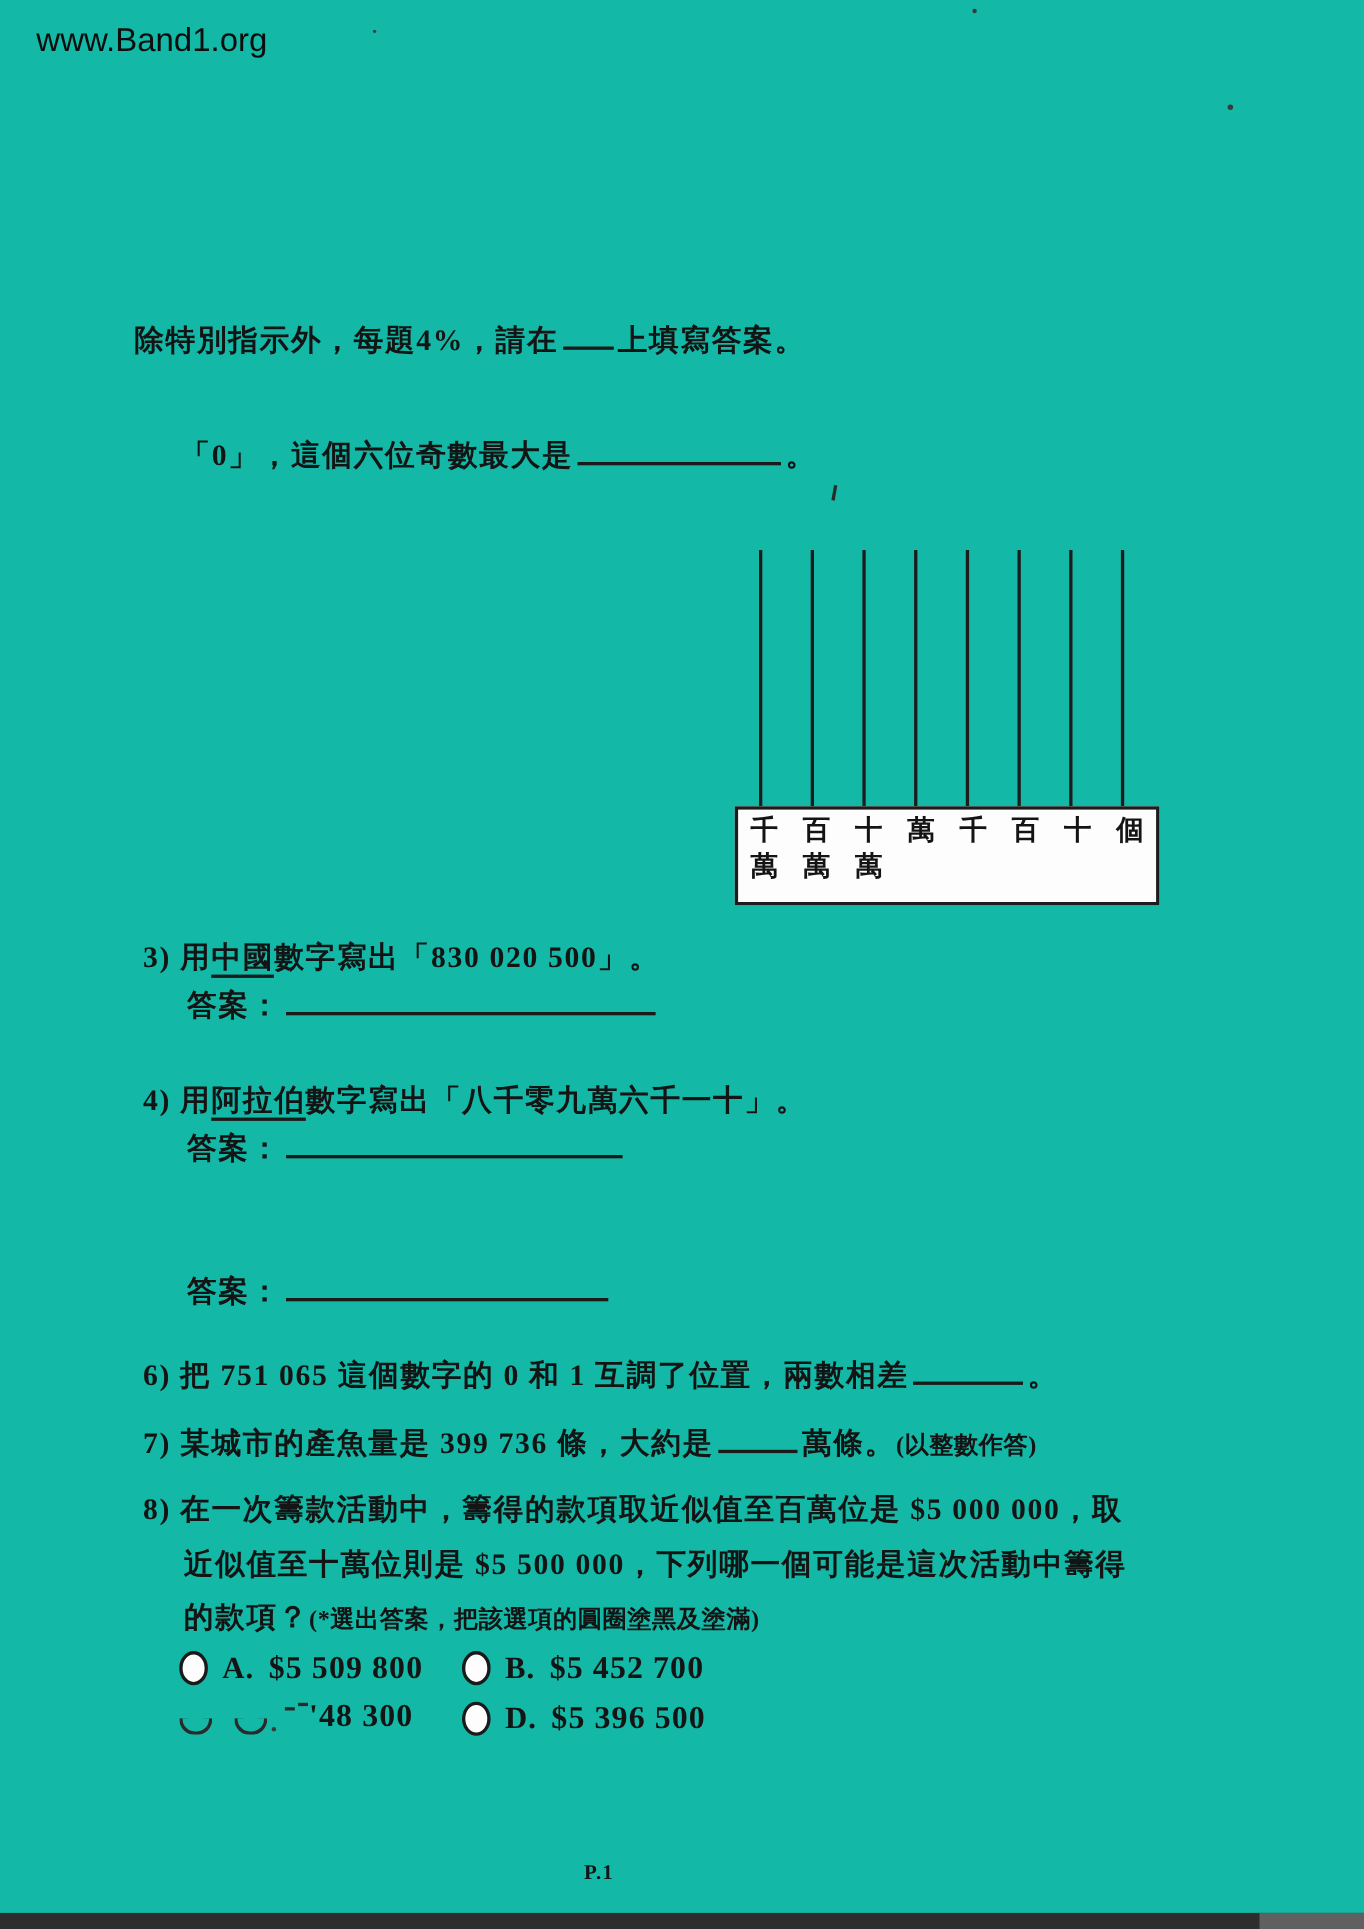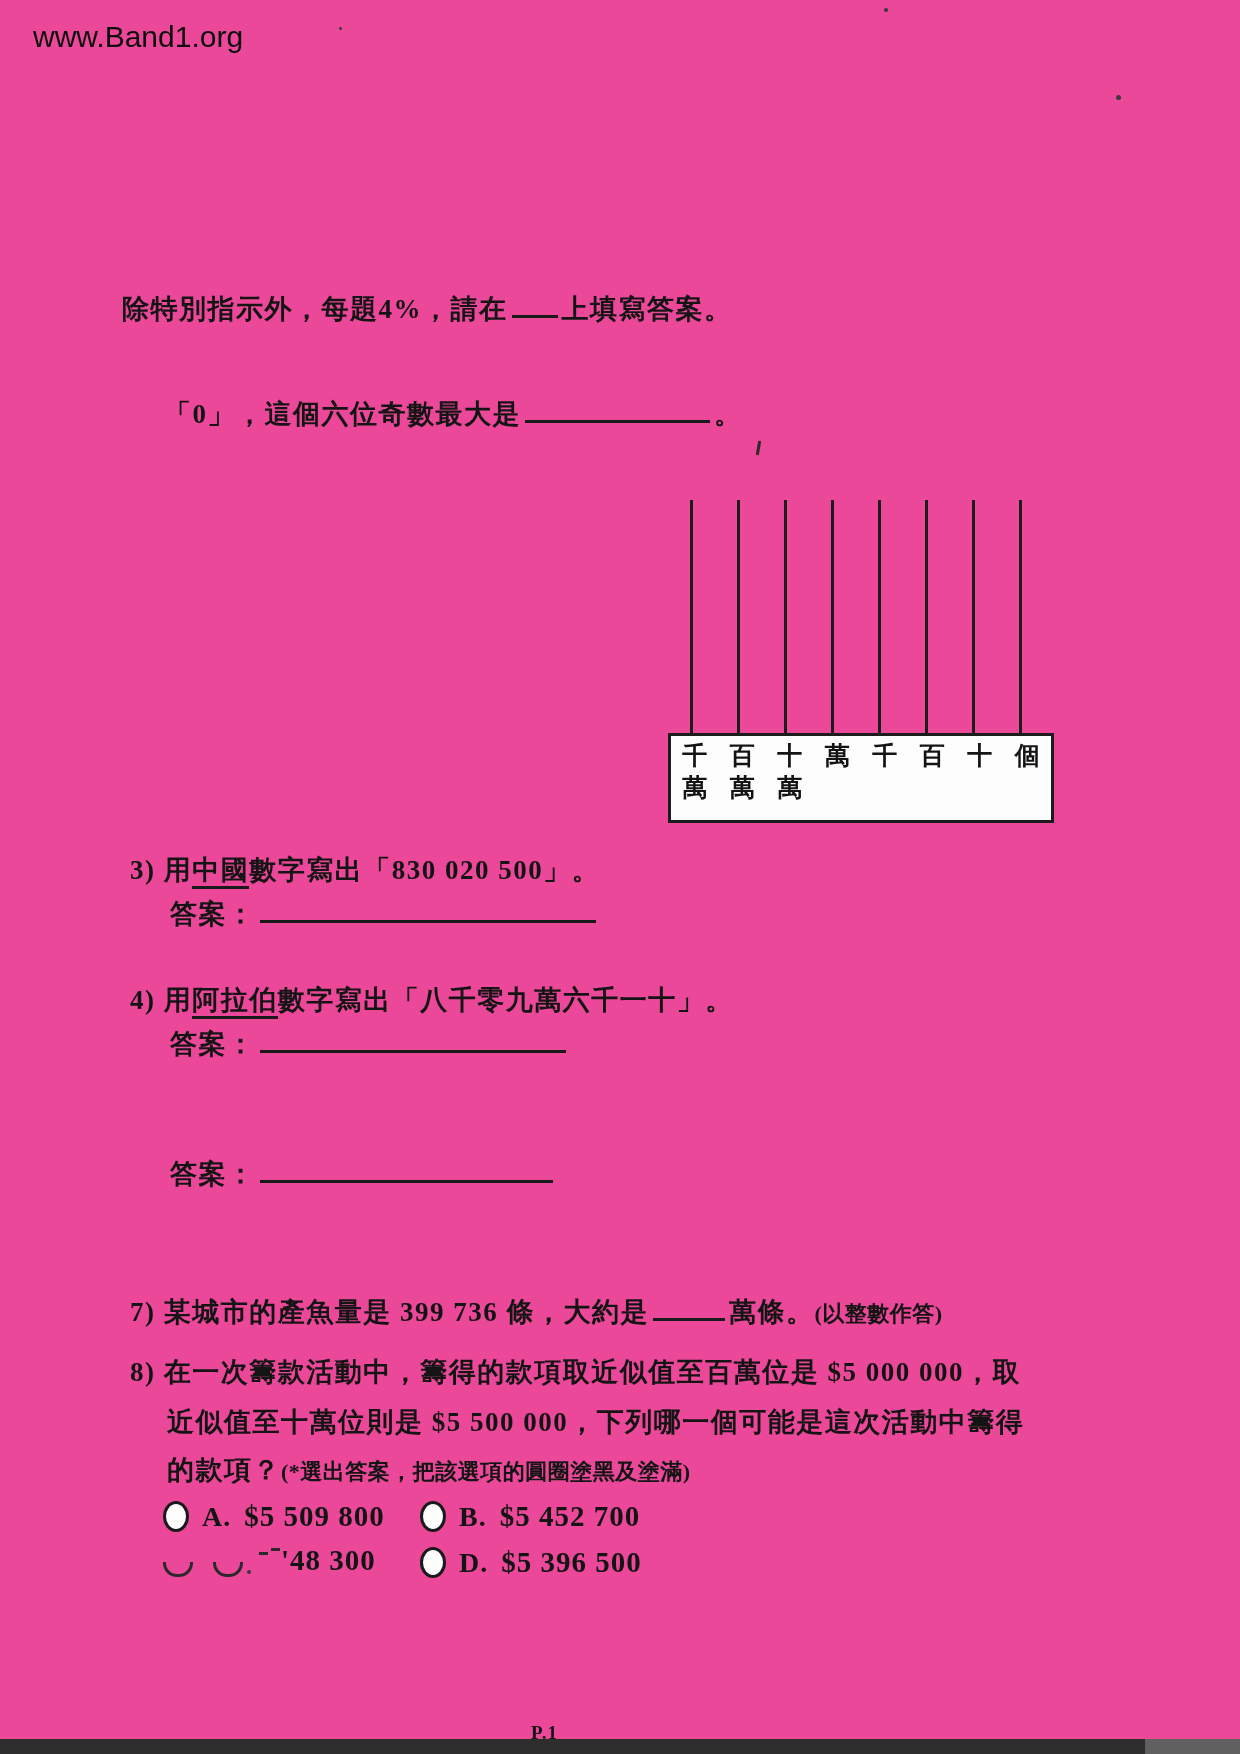--- a/index.html
+++ b/index.html
@@ -1,16 +1,16 @@
 <!DOCTYPE html>
 <html><head>
 <meta charset="utf-8">
 <style>
   html,body{margin:0;padding:0;}
-  .page{position:relative;width:1240px;height:1754px;background:#ec4899;overflow:hidden;
+  .page{position:relative;width:1240px;height:1754px;background:#14b8a6;overflow:hidden;
         font-family:"Liberation Serif","DejaVu Serif",serif;color:#141414;}
   .abs{position:absolute;white-space:nowrap;}
   .site{font-family:"Liberation Sans","DejaVu Sans",sans-serif;font-size:30px;color:#0d0d0d;}
   .q{font-size:27px;font-weight:700;letter-spacing:1.5px;color:#141414;}
   .blank{display:inline-block;height:8px;border-bottom:3px solid #1a1a1a;margin:0 4px;}
   .u{border-bottom:3px solid #1a1a1a;padding-bottom:1px;}
   .note{font-size:22px;letter-spacing:0.5px;}
   .rod{position:absolute;width:3px;height:233px;top:500px;background:#1c1c1c;}
   .abacus-box{position:absolute;left:668px;top:733px;width:380px;height:84px;border:3px solid #1c1c1c;background:#fdfdfd;}
   .ab-row{display:grid;grid-template-columns:repeat(8,47.5px);text-align:center;
@@ -94,20 +94,23 @@
     <span>4) 用</span><span class="u">阿拉伯</span><span>數字寫出「八千零九萬六千一十」。</span>
   </div>
   <div class="abs q" style="left:170px;top:1026px;">
     <span>答案：</span><span class="blank" style="width:306px;"></span>
   </div>
 
   <div class="abs q" style="left:170px;top:1156px;">
     <span>答案：</span><span class="blank" style="width:293px;"></span>
   </div>
 
+  <div class="abs q" style="left:130px;top:1232px;">
+    <span>6) 把 751 065 這個數字的 0 和 1 互調了位置，兩數相差</span><span class="blank" style="width:100px;"></span><span>。</span>
+  </div>
 
   <div class="abs q" style="left:130px;top:1294px;">
     <span>7) 某城市的產魚量是 399 736 條，大約是</span><span class="blank" style="width:72px;"></span><span>萬條。</span><span class="note">(以整數作答)</span>
   </div>
 
   <div class="abs q" style="left:130px;top:1354px;">8) 在一次籌款活動中，籌得的款項取近似值至百萬位是 $5 000 000，取</div>
   <div class="abs q" style="left:167px;top:1404px;">近似值至十萬位則是 $5 500 000，下列哪一個可能是這次活動中籌得</div>
   <div class="abs q" style="left:167px;top:1452px;">
     <span>的款項？</span><span class="note">(*選出答案，把該選項的圓圈塗黑及塗滿)</span>
   </div>
@@ -130,19 +133,19 @@
     <span class="smallbar" style="left:96px;top:6px;width:9px;position:absolute;"></span>
     <span class="smallbar" style="left:108px;top:2px;width:9px;position:absolute;"></span>
     <span class="frag-text">'48 300</span>
   </div>
   <div class="abs opt" style="left:420px;top:1546px;">
     <span class="opt-circle"></span>
     <span class="opt-label">D.</span>
     <span>$5 396 500</span>
   </div>
 
-  <div class="abs footer" style="left:531px;top:1692px;margin-top:30px;">P.1</div>
+  <div class="abs footer" style="left:531px;top:1692px;">P.1</div>
 
   <div class="bottom-bar">
     <div class="bottom-bar-light"></div>
   </div>
 
 </div>
 
 </body></html>

